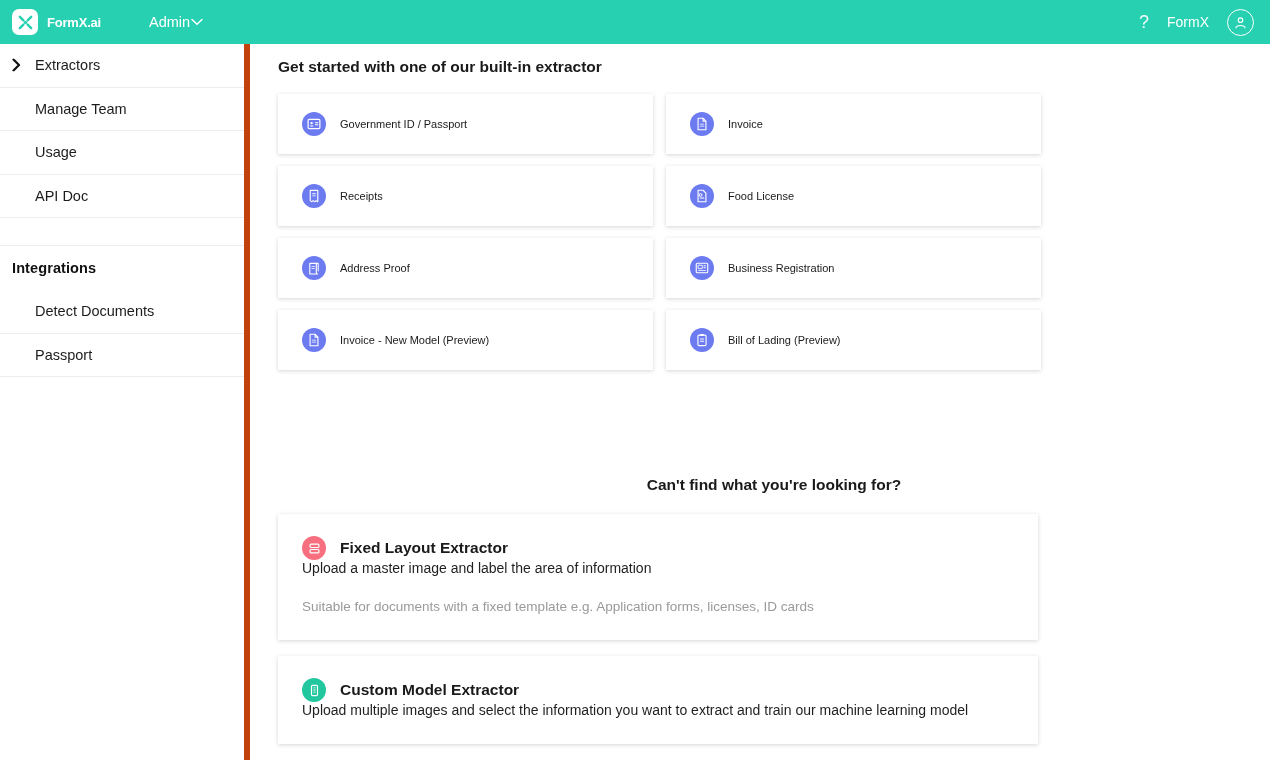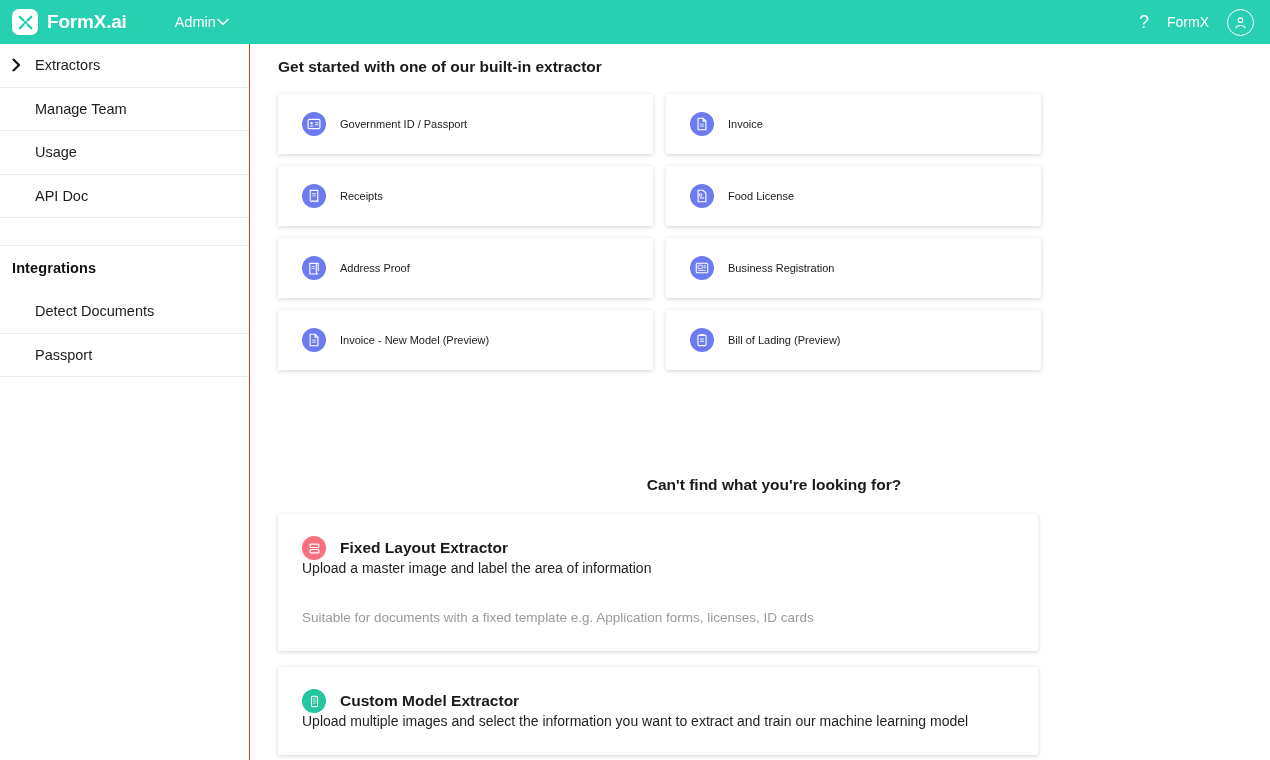--- a/index.html
+++ b/index.html
@@ -18,21 +18,21 @@
     background: #28d0b2;
     display: flex; align-items: center;
   }
   .brand { display: flex; align-items: center; margin-left: 12px; }
   .logo-mark {
     width: 26px; height: 26px; border-radius: 7px; background: #ffffff;
     display: flex; align-items: center; justify-content: center;
     flex: 0 0 auto;
   }
   .brand-name {
-    color: #ffffff; font-size: 19px; font-weight: bold;
+    color: #ffffff; font-size: 13px; font-weight: bold;
     letter-spacing: -0.2px; margin-left: 9px; white-space: nowrap;
   }
   .admin-menu {
     display: flex; align-items: center; gap: 1px;
     margin-left: 48px; color: #ffffff; font-size: 14.5px;
     cursor: pointer;
   }
   .topbar-right {
     margin-left: auto; display: flex; align-items: center;
     gap: 18px; margin-right: 16px;
@@ -47,21 +47,21 @@
     border: 1.6px solid #ffffff;
     display: flex; align-items: center; justify-content: center;
     cursor: pointer;
   }
 
   
   .sidebar {
     position: absolute; top: 44px; left: 0;
     width: 250px; height: 716px;
     background: #ffffff;
-    border-right: 1px solid #c2410c;
+    border-right: 6px solid #c2410c;
   }
   .side-row {
     height: 43.5px; display: flex; align-items: center;
     border-bottom: 1px solid #ededed;
     font-size: 14.5px; color: #1c1c1c;
     cursor: pointer; padding-left: 35px;
     position: relative;
   }
   .side-row.has-caret { padding-left: 35px; }
   .caret {
@@ -131,21 +131,21 @@
   }
   .big-icon.red   { background: #f8707f; }
   .big-icon.teal  { background: #22c79f; }
   .big-title {
     margin-left: 14px; font-size: 15.5px; color: #1a1a1a; font-weight: 600;
   }
   .big-desc {
     font-size: 14px; color: #1f1f1f;
   }
   .big-sub {
-    margin-top: 34px; font-size: 13.5px; color: #9a9a9a;
+    margin-top: 23px; font-size: 13.5px; color: #9a9a9a;
   }
   svg { display: block; }
 </style>
 </head>
 <body>
 
 <div class="topbar">
   <div class="brand">
     <span class="logo-mark">
       <svg width="17" height="17" viewBox="0 0 24 24" aria-hidden="true">

